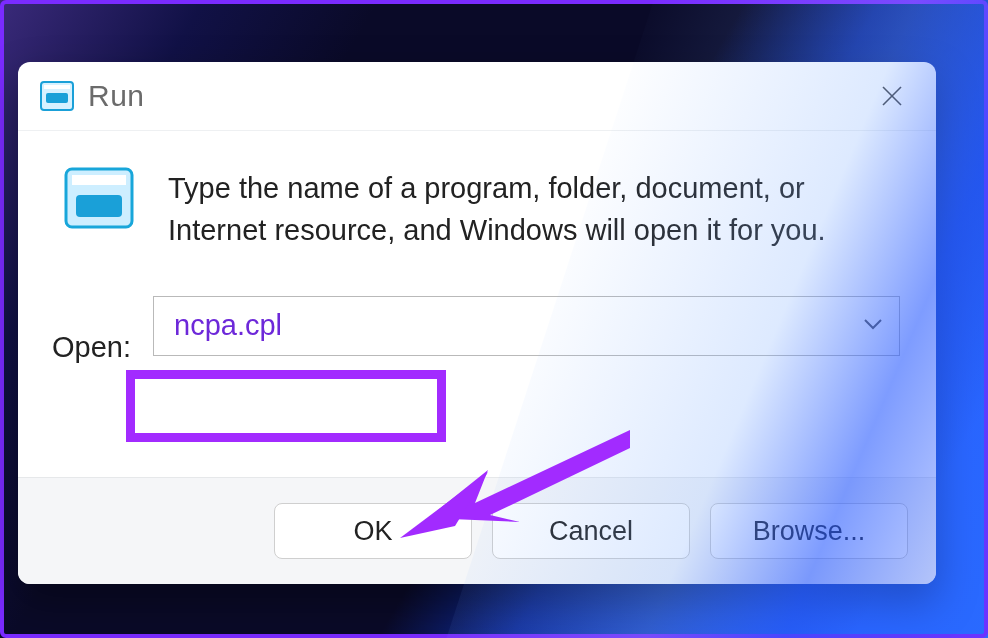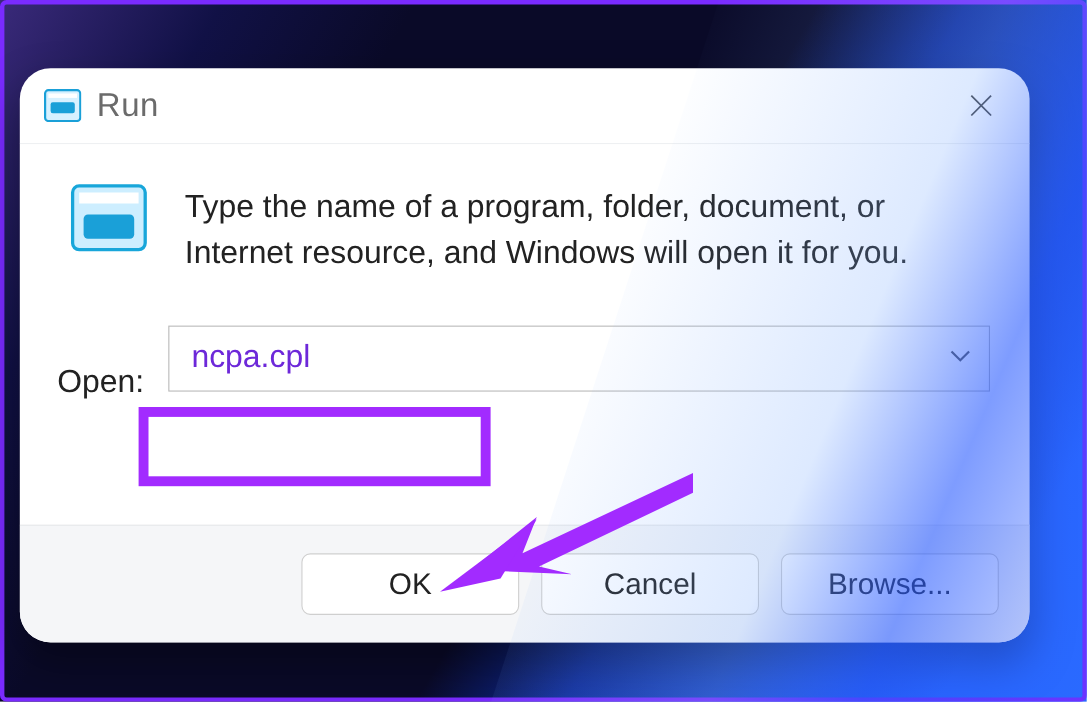--- a/index.html
+++ b/index.html
@@ -42,21 +42,21 @@
     box-sizing:border-box;
   }
 
   .dialog {
     position: absolute;
     left: 18px;
     top: 62px;
     width: 918px;
     height: 522px;
     background: #ffffff;
-    border-radius: 28px;
+    border-radius: 12px;
     box-shadow: 0 18px 40px rgba(0,0,0,0.35);
     display: flex;
     flex-direction: column;
     overflow: hidden;
   }
 
   .titlebar {
     height: 68px;
     display: flex;
     align-items: center;

